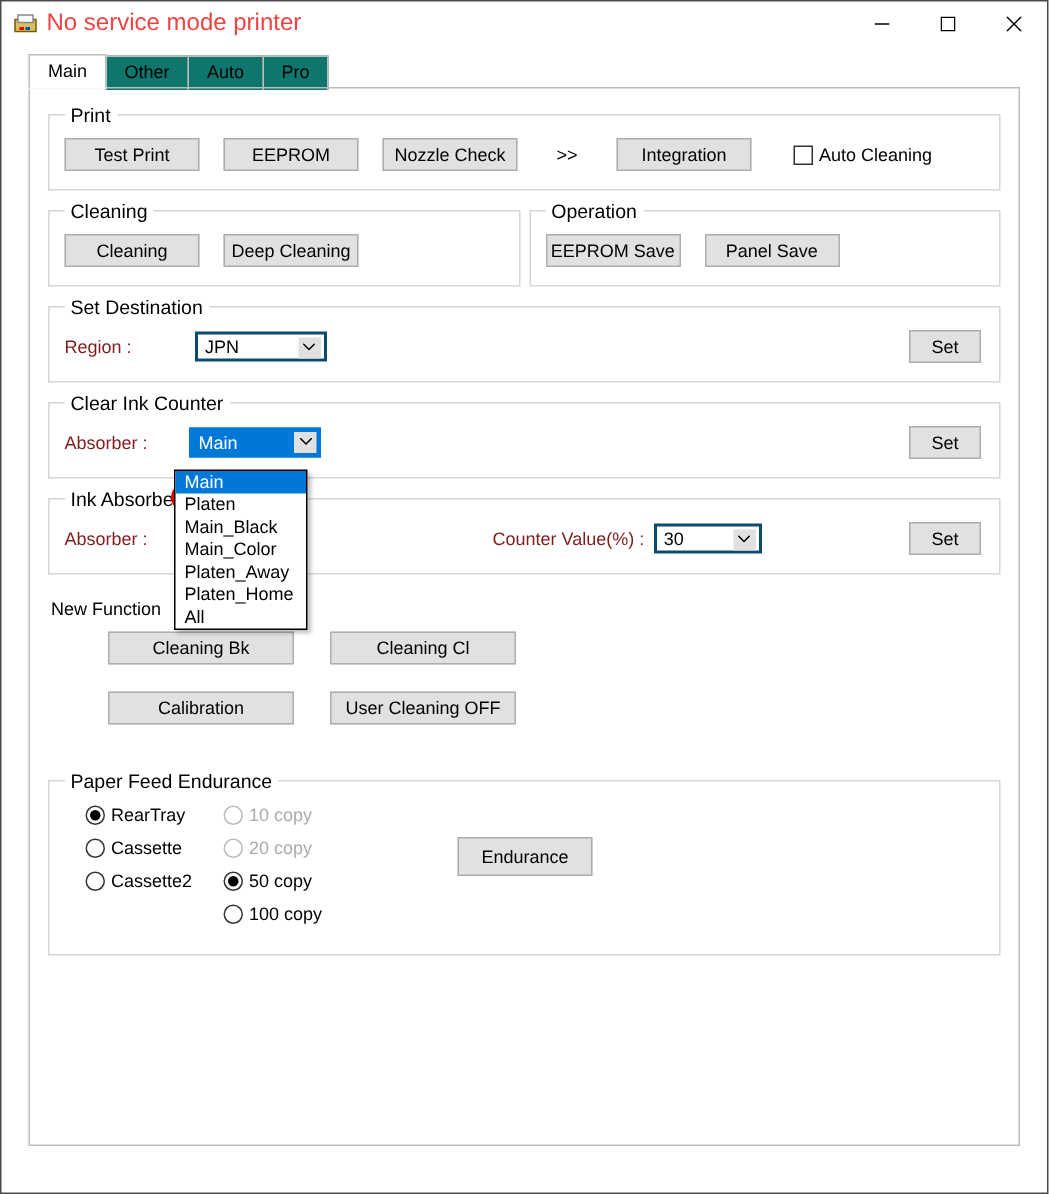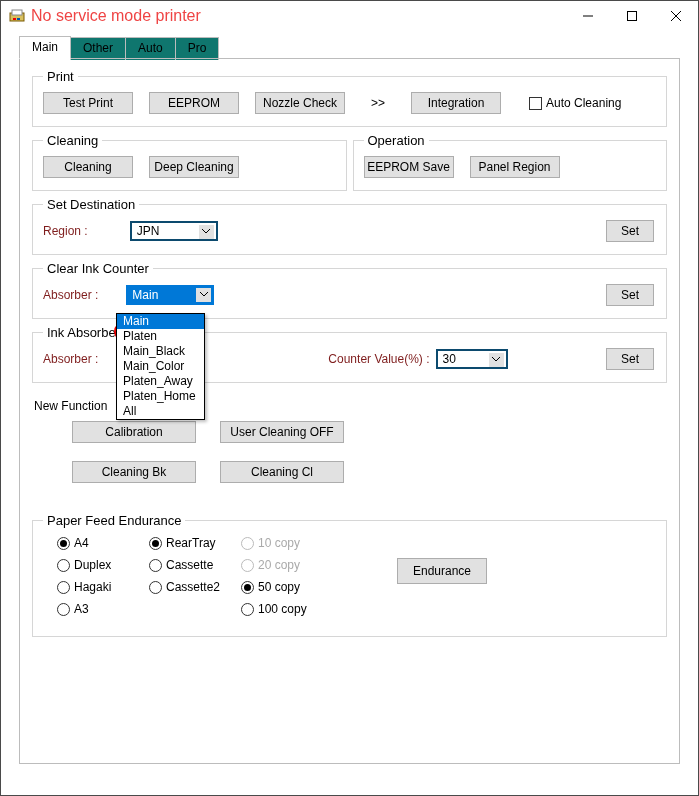--- a/index.html
+++ b/index.html
@@ -111,21 +111,21 @@
         <legend>Cleaning</legend>
         <div class="row" style="gap:16px;">
           <div class="btn">Cleaning</div>
           <div class="btn">Deep Cleaning</div>
         </div>
       </fieldset>
       <fieldset>
         <legend>Operation</legend>
         <div class="row" style="gap:16px;">
           <div class="btn">EEPROM Save</div>
-          <div class="btn">Panel Region</div>
+          <div class="btn">Panel Save</div>
         </div>
       </fieldset>
     </div>
 
     <fieldset style="position:relative;">
       <legend>Set Destination</legend>
       <div class="row" style="height:22px;">
         <span class="label">Region :</span>
         <div class="select" style="margin-left:42px;">
           <span class="sval">JPN</span>
@@ -169,51 +169,33 @@
             </span>
         </div>
         <div class="btn set-btn" style="min-width:48px;">Set</div>
       </div>
     </fieldset>
 
     <div class="nf-box">
       <div class="sec-heading">New Function</div>
       <div class="funcbtns">
         <div class="funcbtns-row">
+          <div class="btn wide">Cleaning Bk</div>
+          <div class="btn wide">Cleaning Cl</div>
+        </div>
+        <div class="funcbtns-row">
           <div class="btn wide">Calibration</div>
           <div class="btn wide">User Cleaning OFF</div>
-        </div>
-        <div class="funcbtns-row">
-          <div class="btn wide">Cleaning Bk</div>
-          <div class="btn wide">Cleaning Cl</div>
         </div>
       </div>
     </div>
 
     <fieldset>
       <legend>Paper Feed Endurance</legend>
       <div class="pf-cols" style="padding-left:14px;">
-        <div class="col">
-          <div class="radiogroup">
-              <span class="radio checked"></span>
-              <span>A4</span>
-            </div>
-          <div class="radiogroup">
-              <span class="radio"></span>
-              <span>Duplex</span>
-            </div>
-          <div class="radiogroup">
-              <span class="radio"></span>
-              <span>Hagaki</span>
-            </div>
-          <div class="radiogroup">
-              <span class="radio"></span>
-              <span>A3</span>
-            </div>
-        </div>
         <div class="col">
           <div class="radiogroup">
               <span class="radio checked"></span>
               <span>RearTray</span>
             </div>
           <div class="radiogroup">
               <span class="radio"></span>
               <span>Cassette</span>
             </div>
           <div class="radiogroup">

